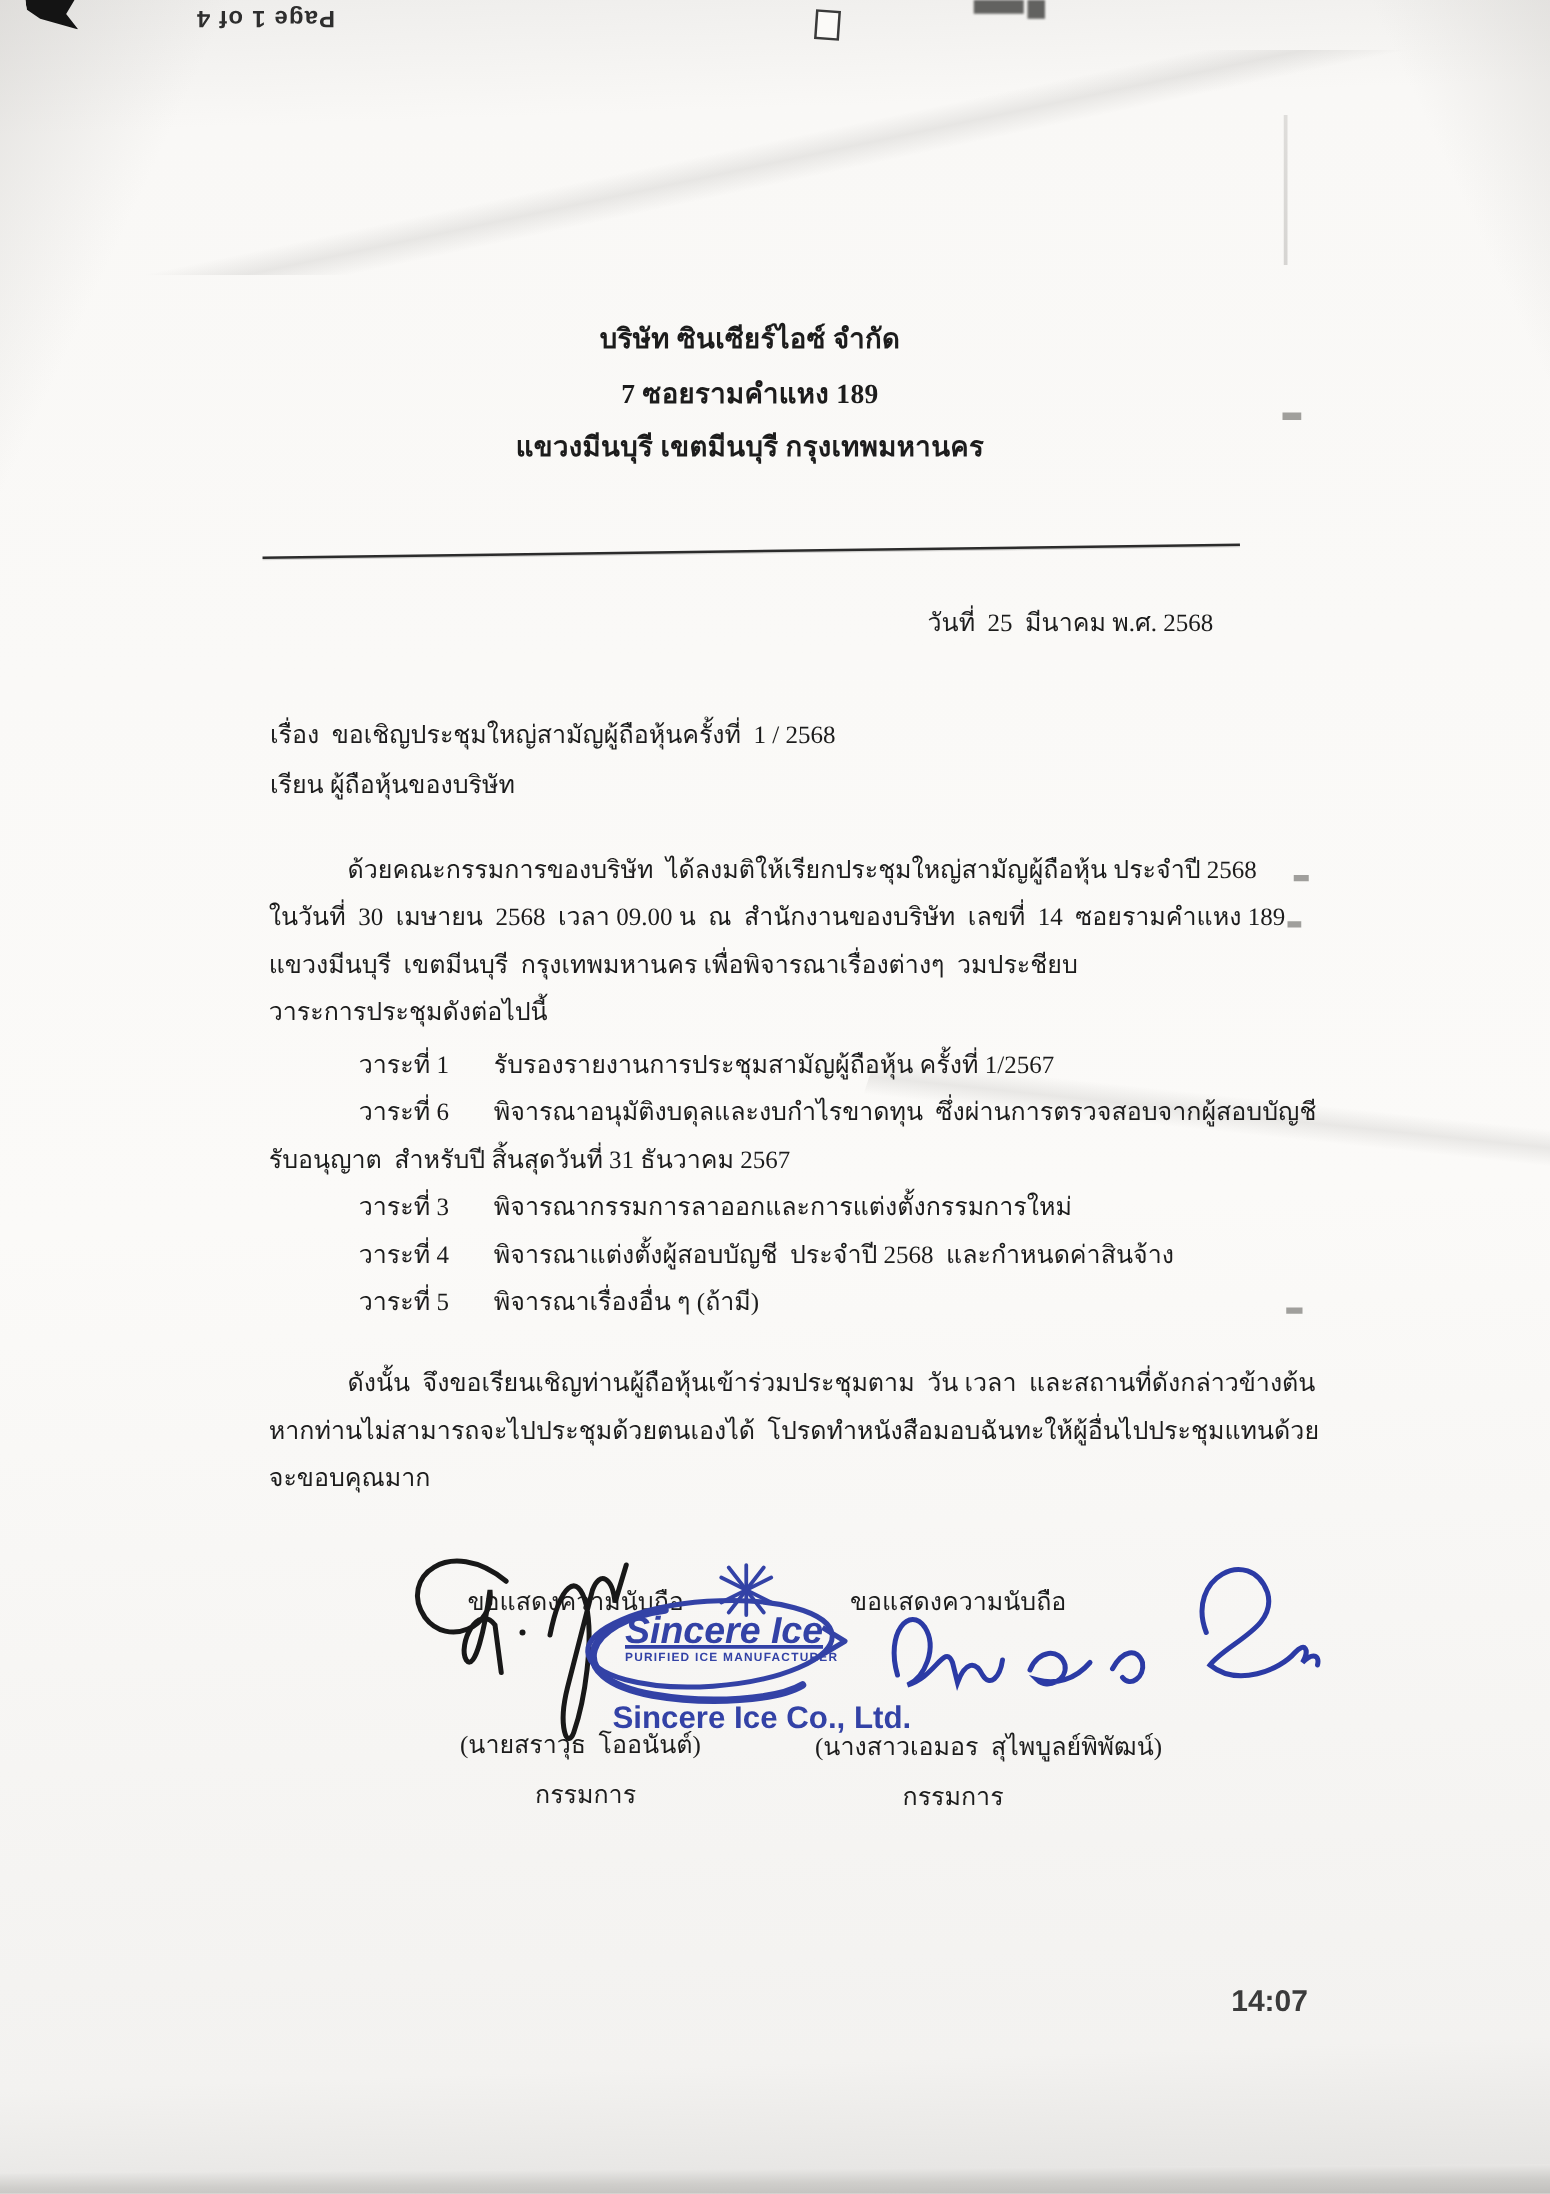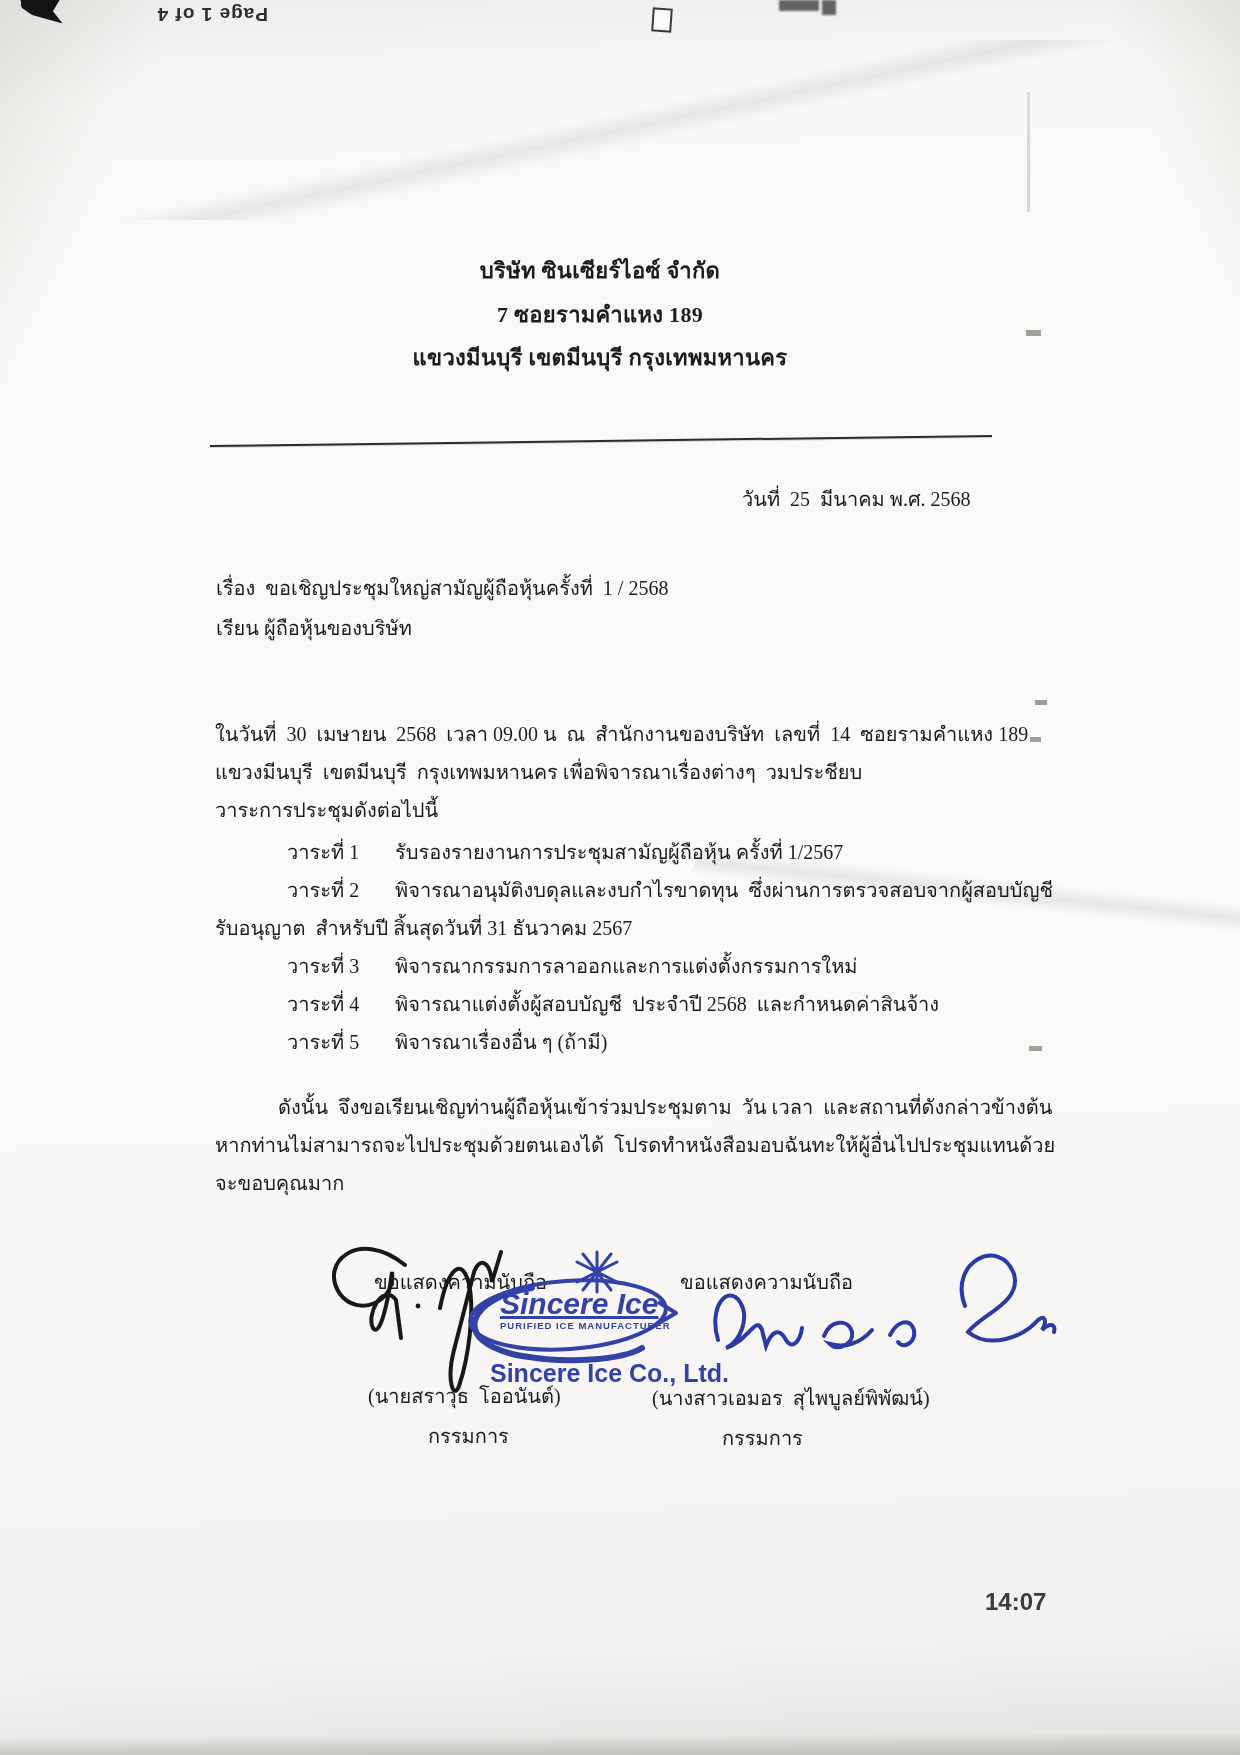--- a/index.html
+++ b/index.html
@@ -54,26 +54,27 @@
     <div class="txt hdr" style="margin-top:16px;">แขวงมีนบุรี เขตมีนบุรี กรุงเทพมหานคร</div>
   </div>
 
   <div class="abs rule" style="left:210px;top:440px;width:782px;"></div>
 
   <div class="abs txt" style="left:742px;top:487px;">วันที่  25  มีนาคม พ.ศ. 2568</div>
 
   <div class="abs txt" style="left:216px;top:576px;">เรื่อง  ขอเชิญประชุมใหญ่สามัญผู้ถือหุ้นครั้งที่  1 / 2568</div>
   <div class="abs txt" style="left:216px;top:616px;">เรียน ผู้ถือหุ้นของบริษัท</div>
 
+  <div class="abs txt" style="left:278px;top:684px;">ด้วยคณะกรรมการของบริษัท  ได้ลงมติให้เรียกประชุมใหญ่สามัญผู้ถือหุ้น ประจำปี 2568</div>
   <div class="abs txt" style="left:215px;top:722px;">ในวันที่  30  เมษายน  2568  เวลา 09.00 น  ณ  สำนักงานของบริษัท  เลขที่  14  ซอยรามคำแหง 189</div>
   <div class="abs txt" style="left:215px;top:760px;">แขวงมีนบุรี  เขตมีนบุรี  กรุงเทพมหานคร เพื่อพิจารณาเรื่องต่างๆ  วมประชียบ</div>
   <div class="abs txt" style="left:215px;top:798px;">วาระการประชุมดังต่อไปนี้</div>
 
   <div class="abs txt" style="left:287px;top:840px;"><span style="display:inline-block;width:108px;">วาระที่ 1</span><span>รับรองรายงานการประชุมสามัญผู้ถือหุ้น ครั้งที่ 1/2567</span></div>
-  <div class="abs txt" style="left:287px;top:878px;"><span style="display:inline-block;width:108px;">วาระที่ 2</span><span>พิจารณาอนุมัติงบดุลและงบกำไรขาดทุน  ซึ่งผ่านการตรวจสอบจากผู้สอบบัญชี</span></div>
+  <div class="abs txt" style="left:287px;top:878px;"><span style="display:inline-block;width:108px;">วาระที่ 6</span><span>พิจารณาอนุมัติงบดุลและงบกำไรขาดทุน  ซึ่งผ่านการตรวจสอบจากผู้สอบบัญชี</span></div>
   <div class="abs txt" style="left:215px;top:916px;text-align:right;">รับอนุญาต  สำหรับปี สิ้นสุดวันที่ 31 ธันวาคม 2567</div>
   <div class="abs txt" style="left:287px;top:954px;"><span style="display:inline-block;width:108px;">วาระที่ 3</span><span>พิจารณากรรมการลาออกและการแต่งตั้งกรรมการใหม่</span></div>
   <div class="abs txt" style="left:287px;top:992px;"><span style="display:inline-block;width:108px;">วาระที่ 4</span><span>พิจารณาแต่งตั้งผู้สอบบัญชี  ประจำปี 2568  และกำหนดค่าสินจ้าง</span></div>
   <div class="abs txt" style="left:287px;top:1030px;"><span style="display:inline-block;width:108px;">วาระที่ 5</span><span>พิจารณาเรื่องอื่น ๆ (ถ้ามี)</span></div>
 
   <div class="abs txt" style="left:278px;top:1095px;">ดังนั้น  จึงขอเรียนเชิญท่านผู้ถือหุ้นเข้าร่วมประชุมตาม  วัน เวลา  และสถานที่ดังกล่าวข้างต้น</div>
   <div class="abs txt" style="left:215px;top:1133px;">หากท่านไม่สามารถจะไปประชุมด้วยตนเองได้  โปรดทำหนังสือมอบฉันทะให้ผู้อื่นไปประชุมแทนด้วย</div>
   <div class="abs txt" style="left:215px;top:1171px;">จะขอบคุณมาก</div>
 
   <div class="abs txt respect" style="left:374px;top:1270px;">ขอแสดงความนับถือ</div>

